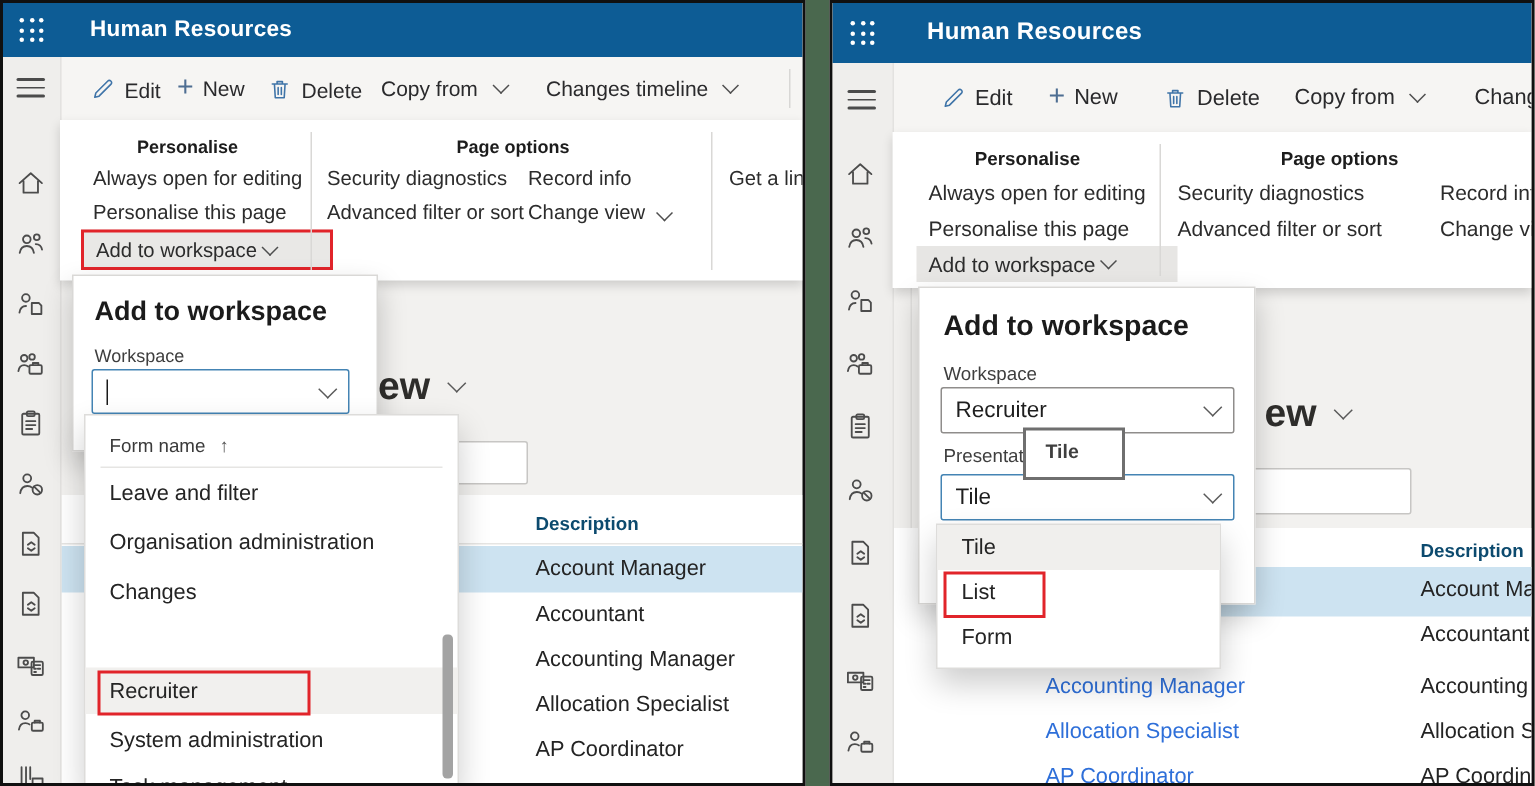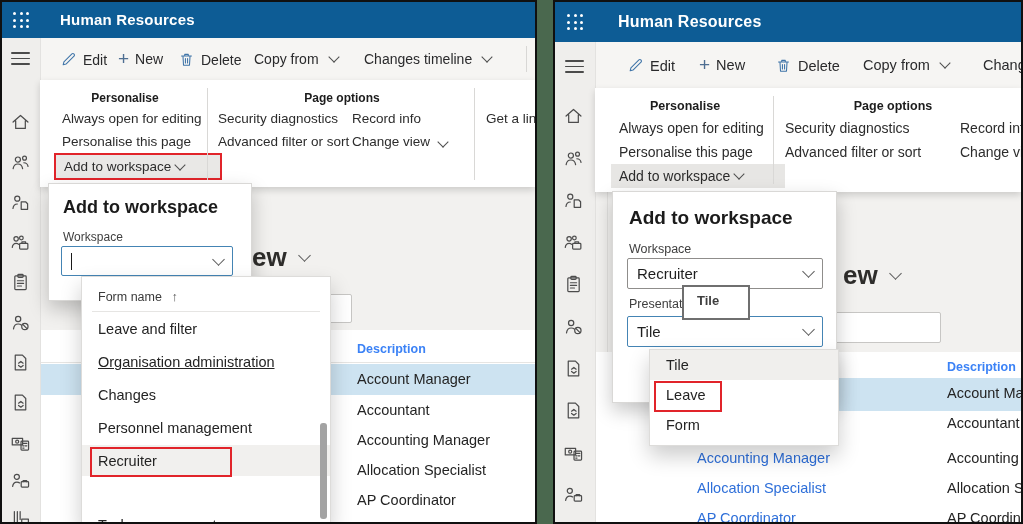--- a/index.html
+++ b/index.html
@@ -41,32 +41,32 @@
 
   .dialog{position:absolute;background:#fff;border:1px solid #d9d8d6;box-shadow:0 8px 18px rgba(0,0,0,.22);z-index:6;}
   .dlg-title{position:absolute;font-size:18px;font-weight:700;color:#1b1b1b;white-space:nowrap;}
   .lbl{position:absolute;font-size:12px;color:#3e3e3e;white-space:nowrap;}
   .combo{position:absolute;background:#fff;display:flex;align-items:center;justify-content:space-between;
          padding:0 9px;font-size:15px;color:#1f1f1f;cursor:pointer;box-sizing:border-box;}
   .combo.focus{border:1.6px solid #4484b4;border-radius:2px;}
   .combo.plain{border:1px solid #8f8d8b;border-radius:2px;}
   .caret{width:1px;height:17px;background:#1a1a1a;}
 
-  .ddown{position:absolute;background:#fff;border:1px solid #dddcda;box-shadow:0 10px 20px rgba(0,0,0,.20);z-index:7;margin-left:25px;}
+  .ddown{position:absolute;background:#fff;border:1px solid #dddcda;box-shadow:0 10px 20px rgba(0,0,0,.20);z-index:7;}
   .dditem{position:absolute;font-size:14.5px;color:#242424;cursor:pointer;white-space:nowrap;}
   .ddband{position:absolute;left:0;right:0;background:#f1f0ee;}
   .ddhead{position:absolute;font-size:12.5px;color:#3a3a3a;white-space:nowrap;}
   .hline{position:absolute;height:1px;background:#e6e5e3;}
   .sbthumb{position:absolute;width:7px;background:#a3a3a3;border-radius:3px;cursor:pointer;}
 
   .pagetitle{position:absolute;font-size:26px;font-weight:600;color:#2e2d2b;z-index:2;display:flex;align-items:center;gap:8px;}
   .qfilter{position:absolute;background:#fff;border:1px solid #c7c6c4;border-radius:2px;z-index:2;cursor:text;}
 
   .tablewrap{position:absolute;background:#fff;z-index:1;}
-  .thead{position:absolute;font-size:12.5px;font-weight:600;color:#3b82f6;white-space:nowrap;}
+  .thead{position:absolute;font-size:12.5px;font-weight:600;color:#0c4a6e;white-space:nowrap;}
   .selband{position:absolute;background:#cde3f1;}
   .trow{position:absolute;font-size:14.5px;color:#242424;white-space:nowrap;}
   .trow.link{color:#2e6fd9;cursor:pointer;}
   .faintv{position:absolute;width:1px;background:#e2e1df;}
 
   .tooltip{position:absolute;background:#fff;border:2px solid #6f6f6f;z-index:9;}
   .tooltip span{position:absolute;left:13px;top:6px;font-size:13px;font-weight:600;color:#3f3f3f;}
 </style>
 </head>
 <body>
@@ -254,26 +254,26 @@
       <span class="chev big"></span>
       </div>
   </div>
 
   <div class="ddown" style="left:54px;top:274px;width:248px;height:246px;">
     <div class="ddhead" style="left:16px;top:13px;">
       <span>Form name</span>
       <span style="margin-left:6px;color:#555;">↑</span></div>
     <div class="hline" style="left:10px;right:10px;top:34px;"></div>
     <div class="dditem" style="left:16px;top:44px;">Leave and filter</div>
-    <div class="dditem" style="left:16px;top:77px;text-decoration:underline;">Organisation administration</div>
+    <div class="dditem" style="left:16px;top:77px;">Organisation administration</div>
     <div class="dditem" style="left:16px;top:110px;">Changes</div>
-    <div class="dditem" style="left:16px;top:143px;">Personnel management</div>
     <div class="ddband" style="top:168px;height:31px;"></div>
     <div class="redbox" style="position:absolute;left:8px;top:170px;width:138px;height:26px;"></div>
     <div class="dditem" style="left:16px;top:176px;">Recruiter</div>
+    <div class="dditem" style="left:16px;top:209px;">System administration</div>
     <div class="dditem" style="left:16px;top:240px;">Task management</div>
     <div class="sbthumb" style="right:3px;top:146px;height:96px;"></div>
   </div>
 </div>
 
 <div class="panel" id="panelR">
 
   <div class="hdr" style="height:40px;">
     <div class="waffle" style="left:12px;top:12px;">
       <i></i>
@@ -456,16 +456,16 @@
   </div>
 
   <div class="tooltip" style="left:127px;top:283px;width:64px;height:31px;">
     <span>Tile</span>
     </div>
 
   <div class="ddown" style="left:69px;top:347px;width:188px;height:95px;">
     <div class="ddband" style="top:0;height:30px;background:#f0efed;"></div>
     <div class="dditem" style="left:16px;top:7px;">Tile</div>
     <div class="redbox" style="position:absolute;left:4px;top:31px;width:64px;height:27px;"></div>
-    <div class="dditem" style="left:16px;top:37px;">Leave</div>
+    <div class="dditem" style="left:16px;top:37px;">List</div>
     <div class="dditem" style="left:16px;top:67px;">Form</div>
   </div>
 </div>
 
 </body></html>

